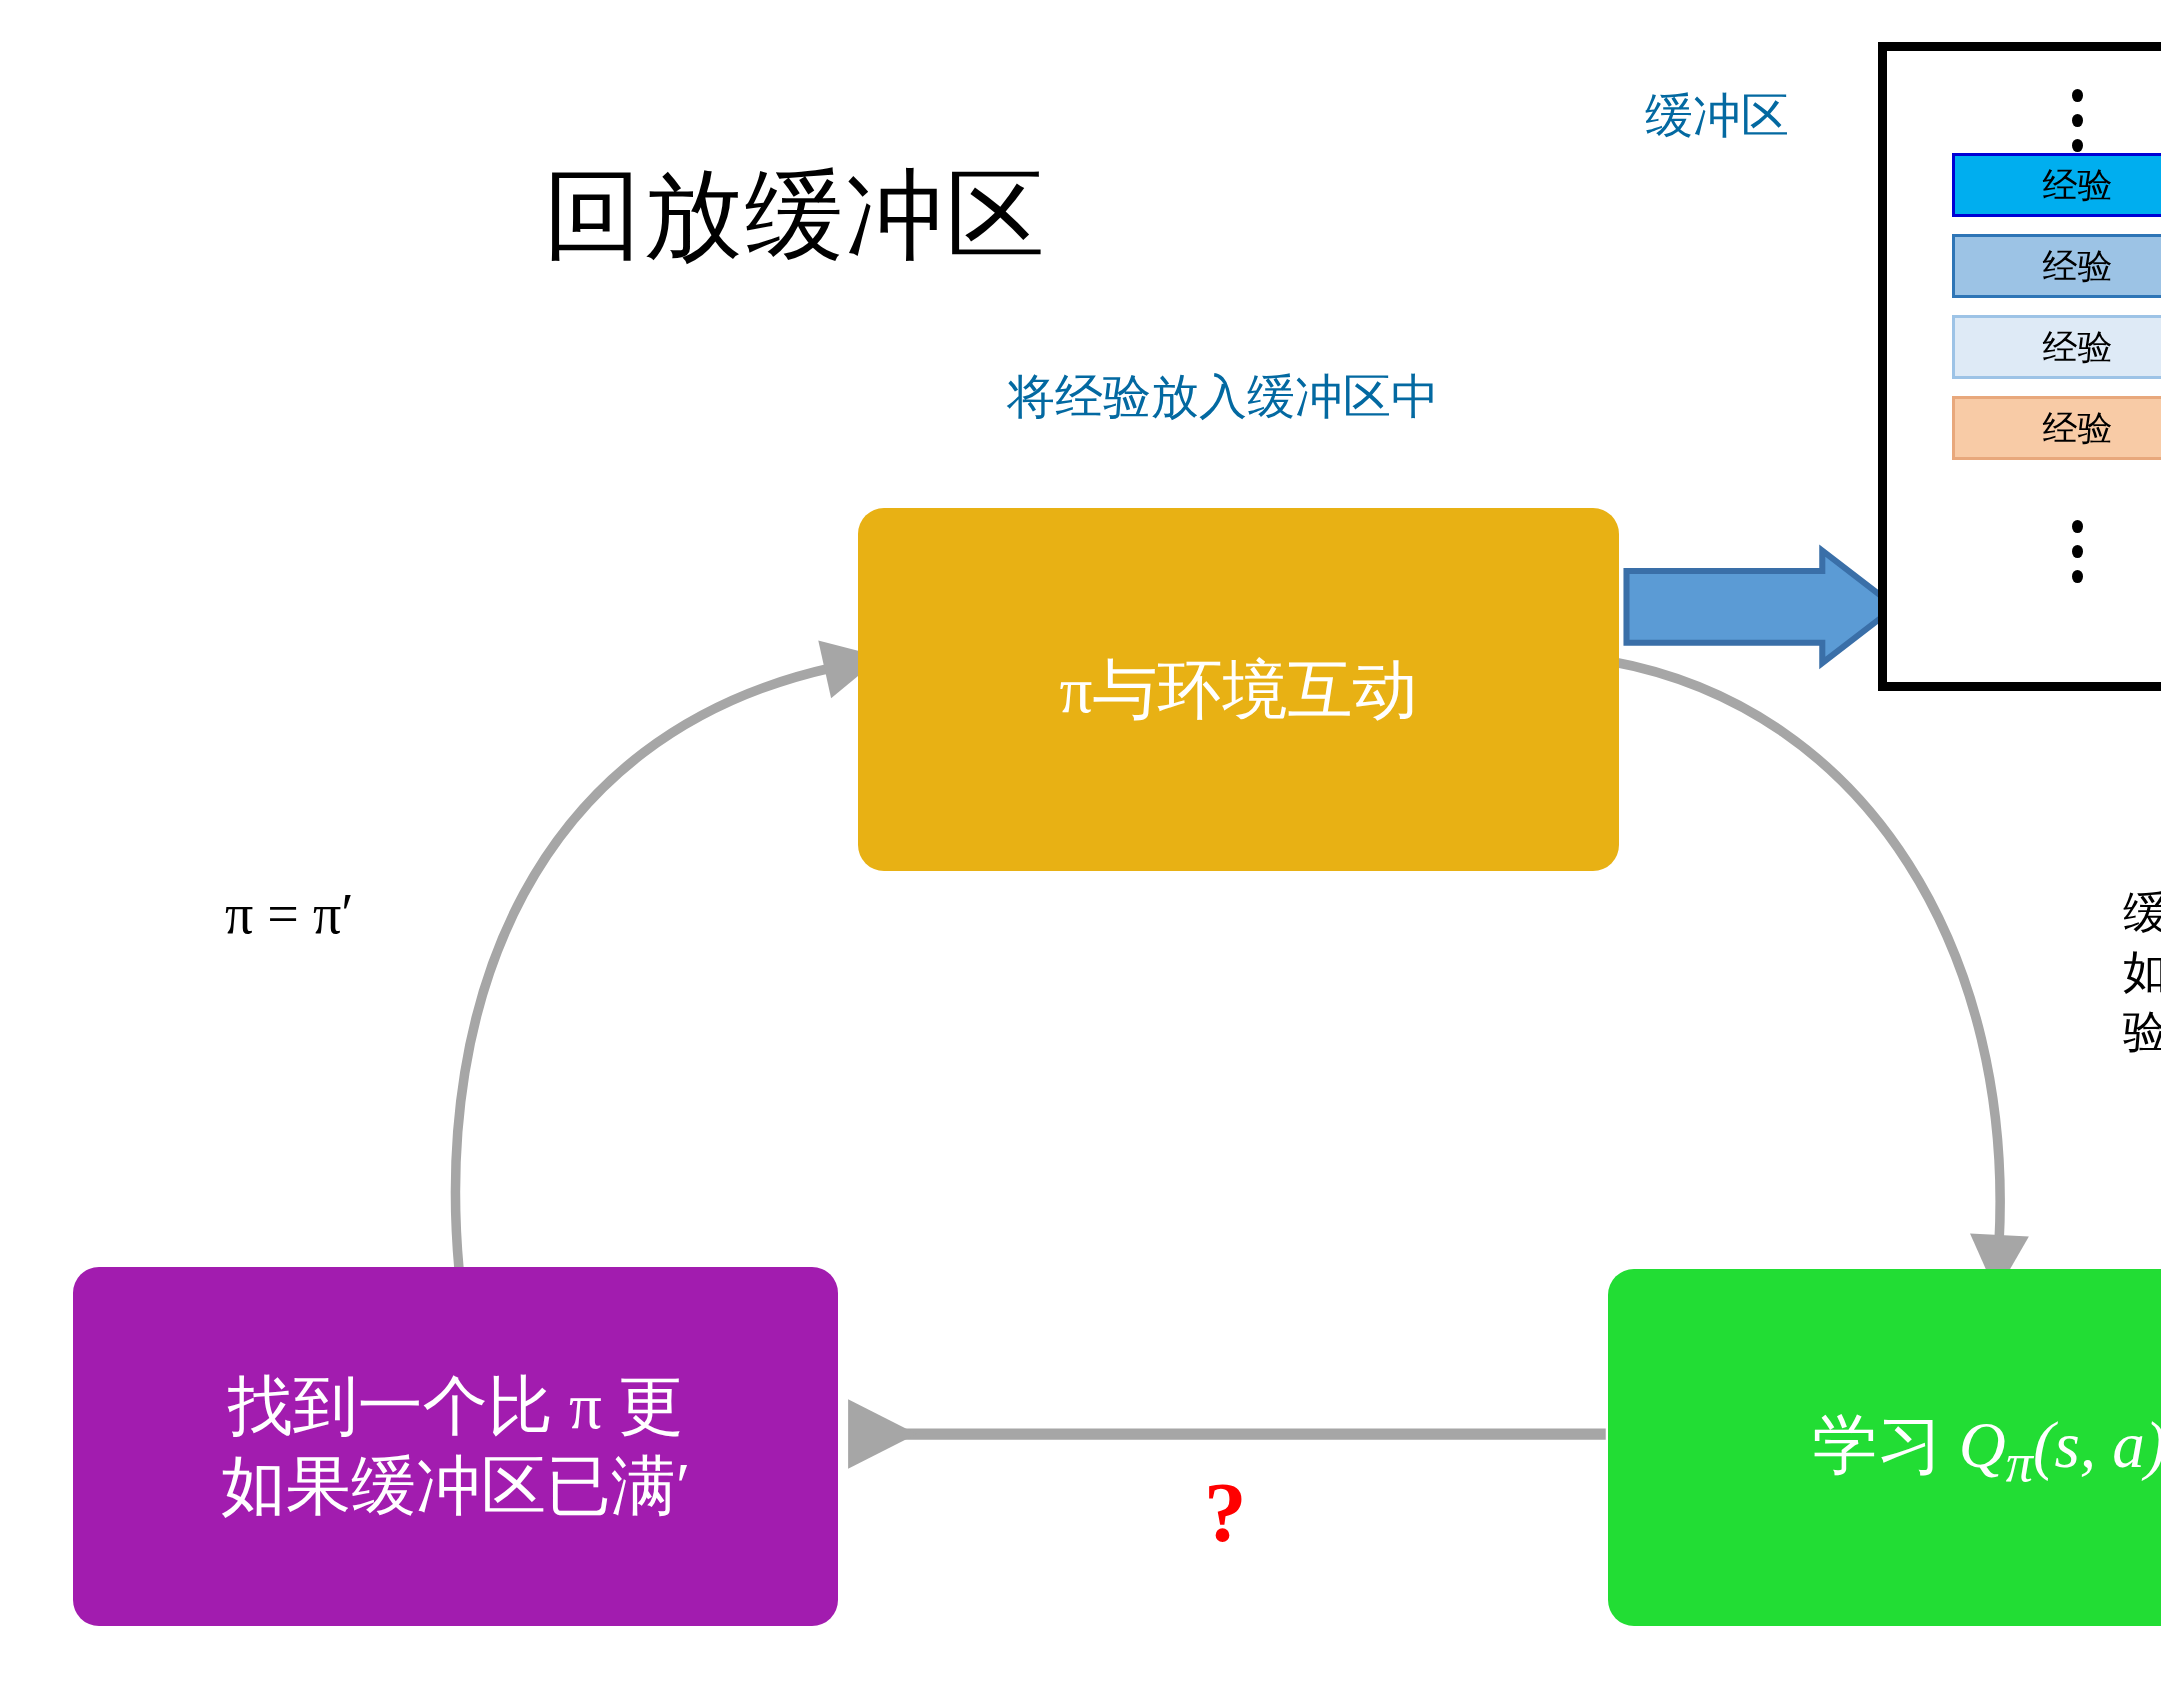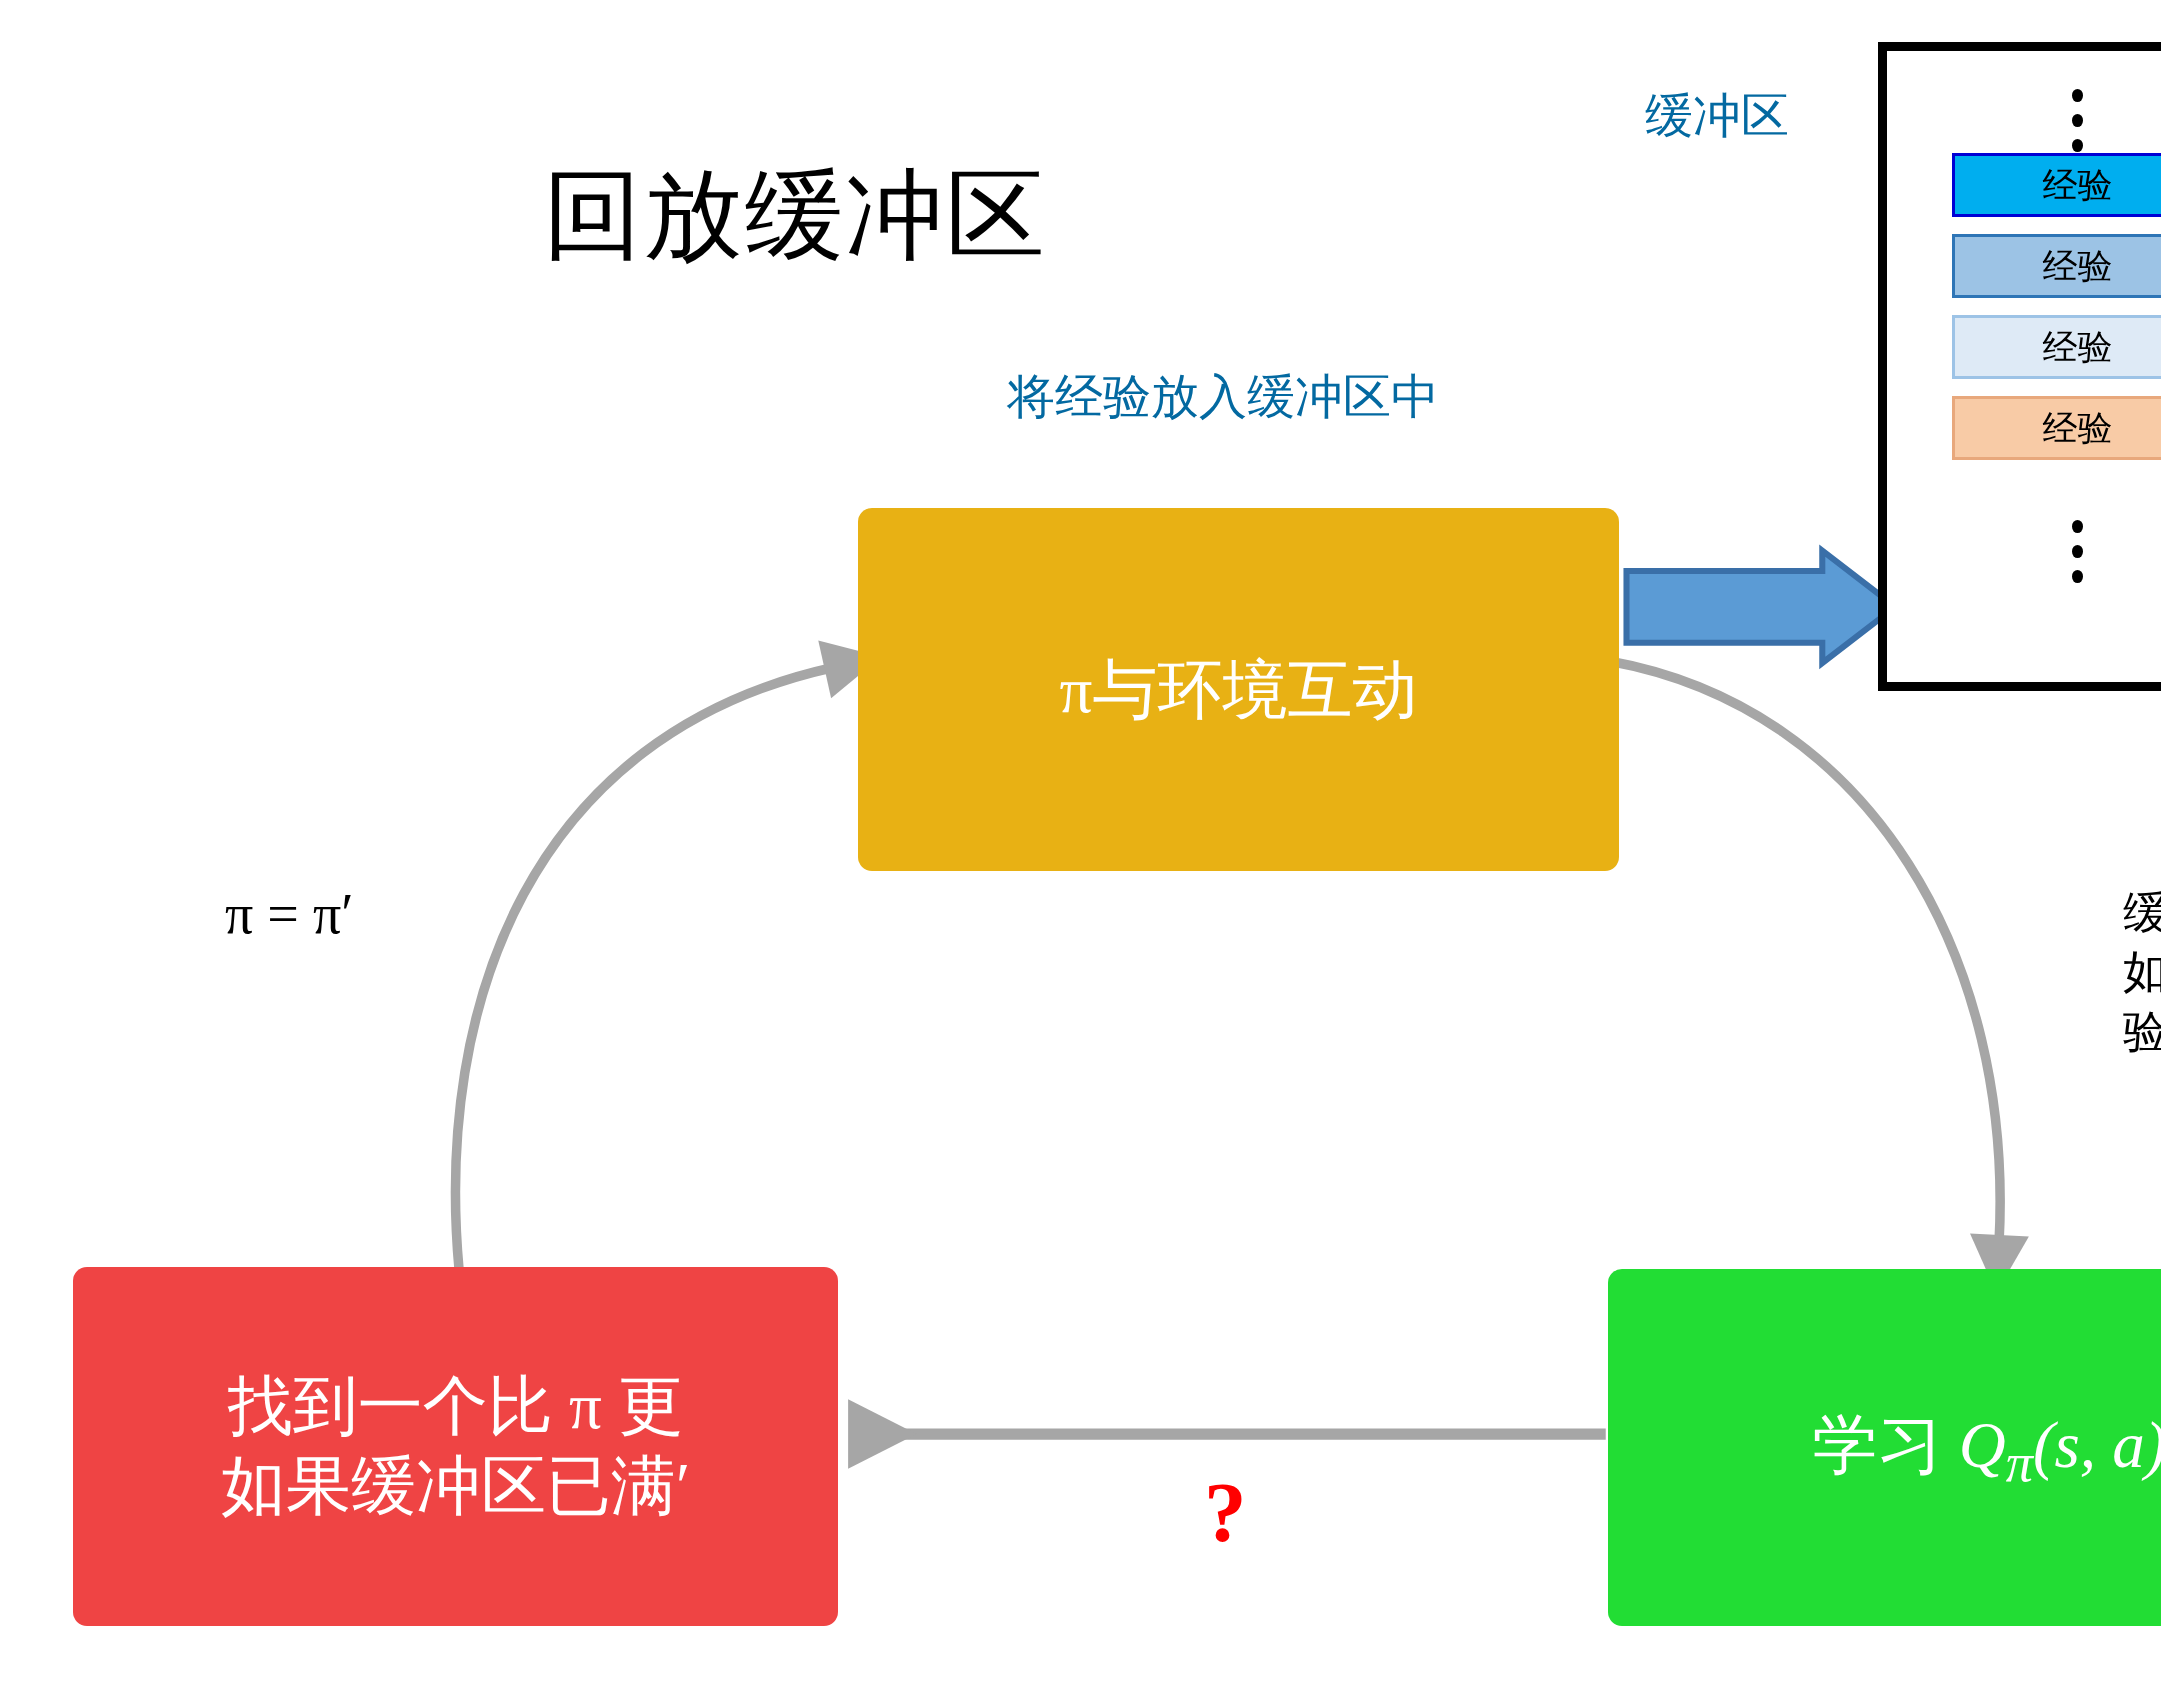--- a/index.html
+++ b/index.html
@@ -57,35 +57,35 @@
     left:1204px; top:1470px;
     font-family:"Liberation Serif", serif;
     font-size:85px;
     font-weight:bold;
     color:#FF0000;
     line-height:1;
   }
 
   
   .rbox {
-    border-radius: 14px;
+    border-radius: 26px;
     display:flex; align-items:center; justify-content:center;
     color:#ffffff;
     font-family:"Liberation Serif", serif;
     text-align:center;
     box-sizing:border-box;
   }
   #box-yellow {
     left:858px; top:508px; width:761px; height:363px;
     background:#E8B114;
     font-size:65px;
   }
   #box-blue {
     left:73px; top:1267px; width:765px; height:359px;
-    background:#ef4444;
+    background:#a21caf;
     font-size:65px;
     line-height:1.22;
     padding: 0 26px;
   }
   #box-green {
     left:1608px; top:1269px; width:763px; height:357px;
     background:#22DD34;
     font-size:65px;
   }
   .ital { font-style:italic; }

